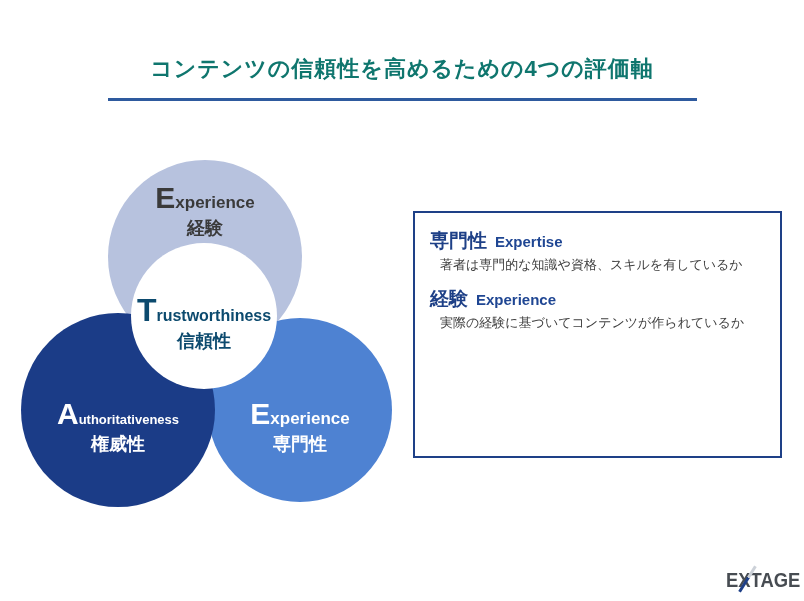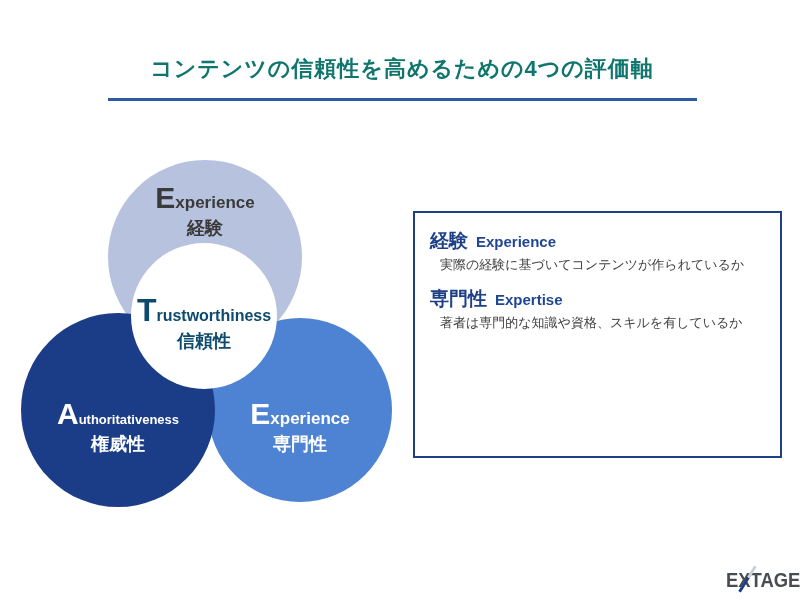--- a/index.html
+++ b/index.html
@@ -127,29 +127,29 @@
 
     <div class="circle-label lbl-expertise">
       <div><span class="big-initial">E</span><span class="en-rest">xperience</span></div>
       <div class="jp-line">専門性</div>
     </div>
   </div>
 
   <div class="legend">
     <div class="legend-item">
       <div class="legend-head">
+        <span class="legend-jp">専門性</span><span class="legend-en">Expertise</span>
+      </div>
+      <div class="legend-desc">著者は専門的な知識や資格、スキルを有しているか</div>
+    </div>
+    <div class="legend-item">
+      <div class="legend-head">
         <span class="legend-jp">経験</span><span class="legend-en">Experience</span>
       </div>
       <div class="legend-desc">実際の経験に基づいてコンテンツが作られているか</div>
-    </div>
-    <div class="legend-item">
-      <div class="legend-head">
-        <span class="legend-jp">専門性</span><span class="legend-en">Expertise</span>
-      </div>
-      <div class="legend-desc">著者は専門的な知識や資格、スキルを有しているか</div>
     </div>
   </div>
 
   <div class="logo">
     <span class="logo-text">EXTAGE</span>
     <span class="logo-slash"></span>
   </div>
 
 </div>
 

